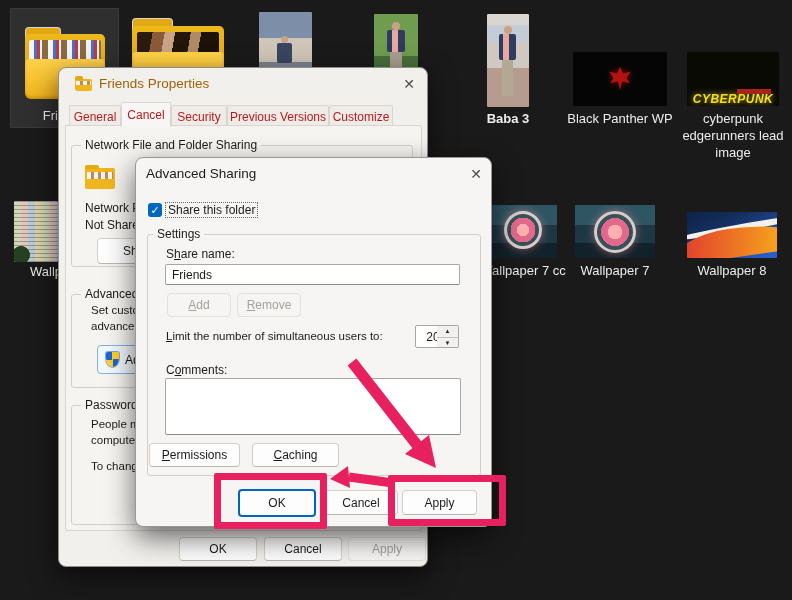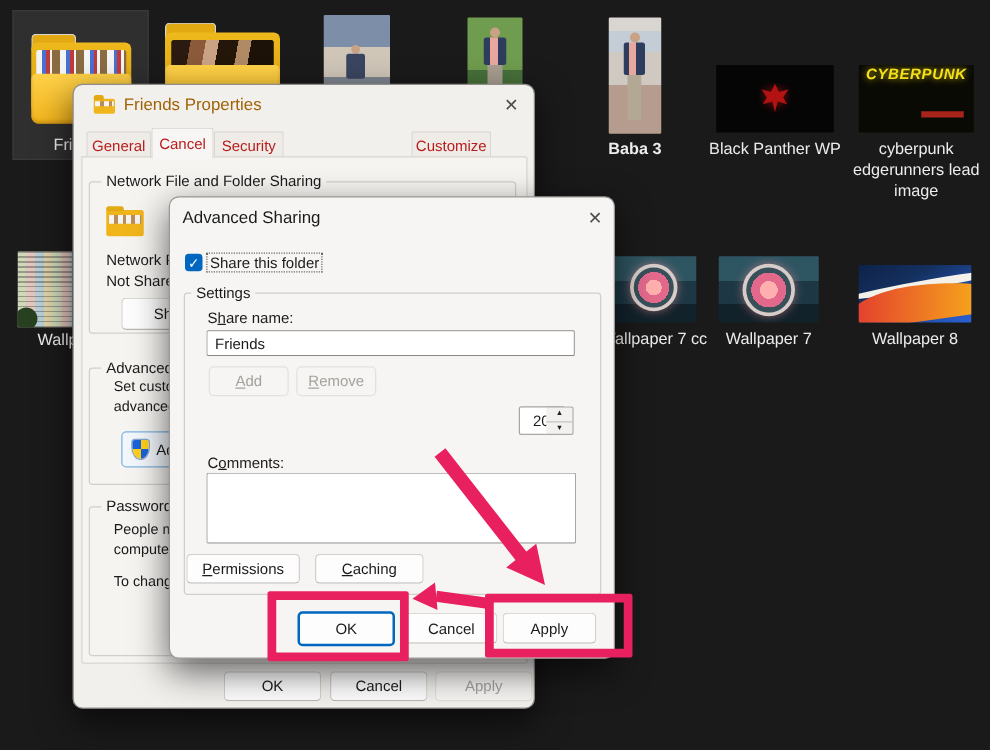--- a/index.html
+++ b/index.html
@@ -16,21 +16,21 @@
   .bf .inside{position:absolute;left:5%;top:18%;width:90%;height:36%;border-radius:2px;}
   .bf .inside.photos{background:repeating-linear-gradient(90deg,#f4f4f4 0 5px,#4a6fd0 5px 8px,#c03a3a 8px 11px,#f4f4f4 11px 13px,#8a6b42 13px 19px);}
   .bf .inside.photo2{background:linear-gradient(100deg,#2a1a10 0 18%,#8a5a3a 18% 32%,#caa284 32% 44%,#241608 44% 62%,#b08a64 62% 74%,#1d1207 74%);}
   .bf .front{position:absolute;left:0;top:44%;width:100%;height:56%;background:linear-gradient(180deg,#ffd24a,#f2b41c);border-radius:4px 4px 6px 6px;box-shadow:inset 0 -2px 3px rgba(140,90,0,.35);}
   
   .thumb{position:absolute;border-radius:1px;overflow:hidden;}
   .ph-mountain{background:linear-gradient(180deg,#7d8fa8 0 32%,#cfc6b8 32% 62%,#7e848e 62% 100%);}
   .ph-garden{background:linear-gradient(180deg,#6f9c4e 0 55%,#47703a 55% 100%);}
   .ph-baba{background:linear-gradient(180deg,#d9d5d1 0 12%,#c4cdd6 12% 30%,#cfc9c2 30% 58%,#b59c8e 58% 100%);}
   .ph-panther{background:#050505;display:flex;align-items:center;justify-content:center;}
-  .ph-cyber{background:#0a0a05;display:flex;align-items:flex-start;justify-content:center;}
+  .ph-cyber{background:#0a0a05;display:flex;align-items:flex-end;justify-content:center;}
   .cyber-logo{font-size:12px;font-weight:bold;font-style:italic;color:#f5e01a;letter-spacing:.5px;text-shadow:0 0 6px #c8b50c;}
   .cyber-bar{position:absolute;right:8px;bottom:12px;width:34px;height:5px;background:#a8231a;}
   .ph-building{background:repeating-linear-gradient(0deg,rgba(40,40,40,.35) 0 1px,rgba(0,0,0,0) 1px 4px),repeating-linear-gradient(90deg,#cfd8b8 0 7px,#e3c6bd 7px 14px,#b8cdd4 14px 21px,#ded3a8 21px 28px);}
   .palm{position:absolute;left:-4px;bottom:-4px;width:22px;height:22px;border-radius:50%;background:radial-gradient(circle,#27401f 0 55%,rgba(0,0,0,0) 60%);}
   .ph-ring{background:linear-gradient(180deg,#2e5562 0 38%,#1d3844 38% 72%,#12222b 72% 100%);}
   .ring{position:absolute;left:50%;top:6px;transform:translateX(-50%);width:36px;height:36px;border-radius:50%;border:3px solid #d8ccc9;background:radial-gradient(circle,#ffb0ae 0 28%,#e2698b 28% 55%,#37505a 55% 100%);box-shadow:0 0 8px rgba(255,150,160,.5);}
   .ph-bigsur{background:linear-gradient(150deg,#0e2249 0%,#14305e 35%,#2a62d8 100%);}
   .bs-orange{position:absolute;left:-20%;top:34%;width:150%;height:62%;background:linear-gradient(100deg,#e23c2e 10%,#f6a21c 80%);border-radius:45% 55% 0 0/100% 70% 0 0;transform:rotate(-8deg);}
   .bs-white{position:absolute;left:-15%;top:26%;width:150%;height:16%;background:#f4f1ea;border-radius:50%;transform:rotate(-10deg);}
   .person-head{position:absolute;border-radius:50%;background:#c9a286;}
@@ -166,20 +166,21 @@
       <div class="mini-folder" style="left:16px;top:11px;width:17px;height:12px;">
           <div class="sm-strip"></div>
         </div>
       <div class="dlg-title" style="left:40px;top:8px;">Friends Properties</div>
       <div class="close-x" style="left:340px;top:6px;">✕</div>
     </div>
 
     <div class="tab" style="left:10px;top:37px;width:50px;height:21px;">General</div>
     <div class="tab active" style="left:62px;top:34px;width:48px;height:24px;">Cancel</div>
     <div class="tab" style="left:112px;top:37px;width:54px;height:21px;">Security</div>
+    <div class="tab" style="left:168px;top:37px;width:100px;height:21px;">Previous Versions</div>
     <div class="tab" style="left:270px;top:37px;width:62px;height:21px;">Customize</div>
 
     <div class="tabpage"></div>
 
     <div class="gbox" style="left:12px;top:77px;width:340px;height:120px;"></div>
     <div class="glabel gl-props" style="left:22px;top:70px;">Network File and Folder Sharing</div>
     <div class="mini-folder" style="left:26px;top:100px;width:30px;height:21px;">
         <div class="sm-strip"></div>
       </div>
     <div class="lbl" style="left:26px;top:133px;">Network Path:</div>
@@ -219,20 +220,21 @@
 
     <div class="gbox" style="left:11px;top:76px;width:332px;height:240px;"></div>
     <div class="glabel gl-adv" style="left:17px;top:69px;">Settings</div>
 
     <div class="lbl" style="left:30px;top:89px;">S<u>h</u>are name:</div>
     <input class="txt" style="left: 29px; top: 106px; width: 295px; height: 21px;" value="Friends">
 
     <div class="btn disabled" style="left:31px;top:135px;width:62px;height:22px;"><u>A</u>dd</div>
     <div class="btn disabled" style="left:101px;top:135px;width:62px;height:22px;"><u>R</u>emove</div>
 
+    <div class="lbl-sm" style="left:30px;top:172px;"><u>L</u>imit the number of simultaneous users to:</div>
     <div class="spin-field" style="left:279px;top:167px;width:36px;height:23px;">20</div>
     <div class="spin-btns" style="left:301px;top:167px;width:22px;height:23px;">
       <div class="spin-btn">▲</div>
       <div class="spin-btn">▼</div>
     </div>
 
     <div class="lbl" style="left:30px;top:205px;">C<u>o</u>mments:</div>
     <textarea class="txt" style="left: 29px; top: 220px; width: 296px; height: 57px; resize: none;" value=""></textarea>
 
     <div class="btn" style="left:13px;top:285px;width:89px;height:22px;"><u>P</u>ermissions</div>

